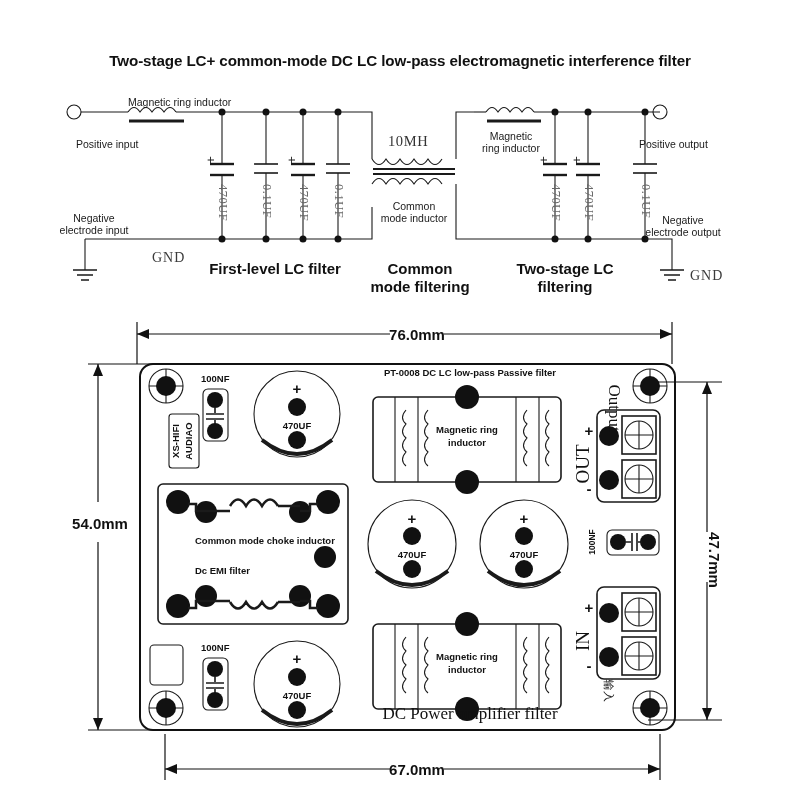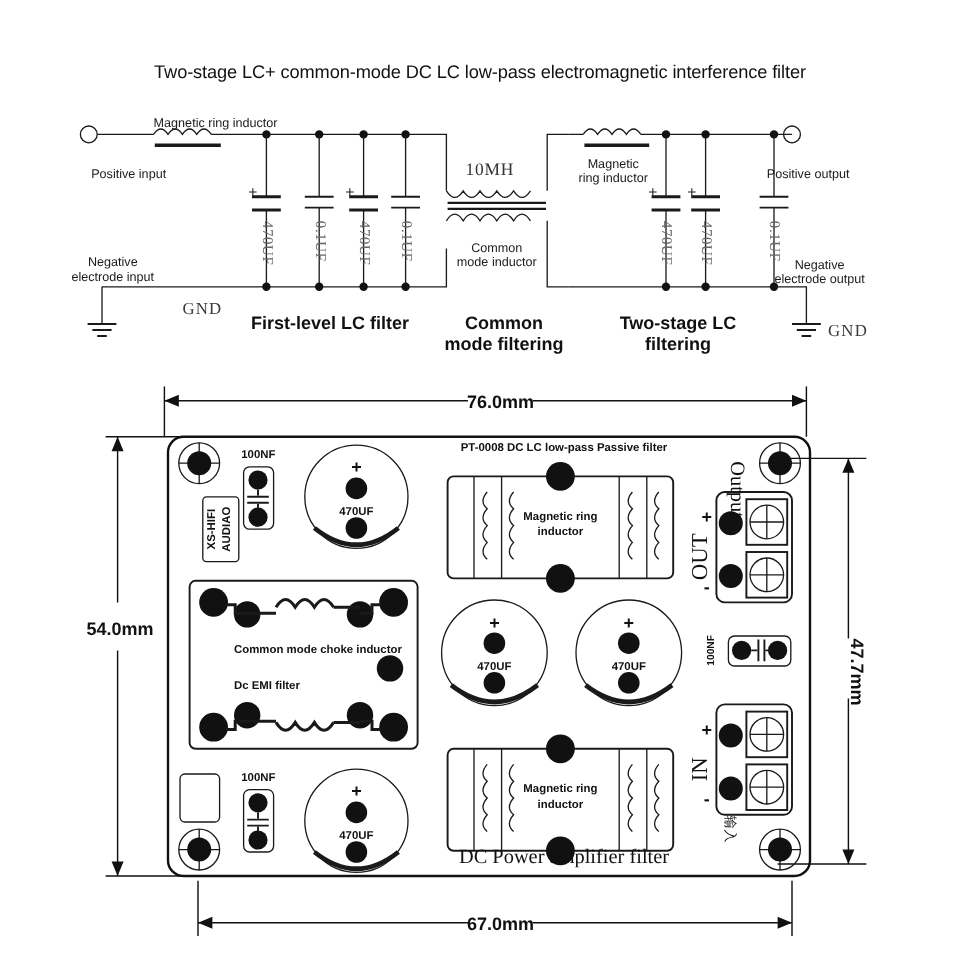--- a/index.html
+++ b/index.html
@@ -6,21 +6,21 @@
   body{
     width:800px;height:800px;background:#ffffff;
     font-family:"Liberation Sans", sans-serif;color:#111;
     overflow:hidden;position:relative;
   }
   .root{position:absolute;left:0;top:0;width:800px;height:800px;}
 
   
   #schematic-title{
     position:absolute;left:0;top:52px;width:800px;text-align:center;
-    font-size:15.2px;font-weight:normal;letter-spacing:-0.1px;
+    font-size:15.2px;font-weight:bold;letter-spacing:-0.1px;
     font-family:"Liberation Sans", sans-serif;
   }
   .svgwrap{position:absolute;left:0;top:12px;width:800px;height:800px;}
   svg{display:block;}
   .lbl{font-family:"Liberation Sans", sans-serif;font-size:10.5px;fill:#1a1a1a;}
   .lbl-serif{font-family:"Liberation Serif", serif;font-size:14px;fill:#3a3a3a;letter-spacing:1px;}
   .lbl-cap{font-family:"Liberation Serif", serif;font-size:12.5px;fill:#666;letter-spacing:0.5px;}
   .lbl-sec{font-family:"Liberation Sans", sans-serif;font-size:15px;font-weight:bold;fill:#111;}
   .lbl-plus{font-family:"Liberation Sans", sans-serif;font-size:13px;fill:#222;}
   .lbl-10mh{font-family:"Liberation Serif", serif;font-size:14.5px;fill:#333;letter-spacing:0.6px;}

